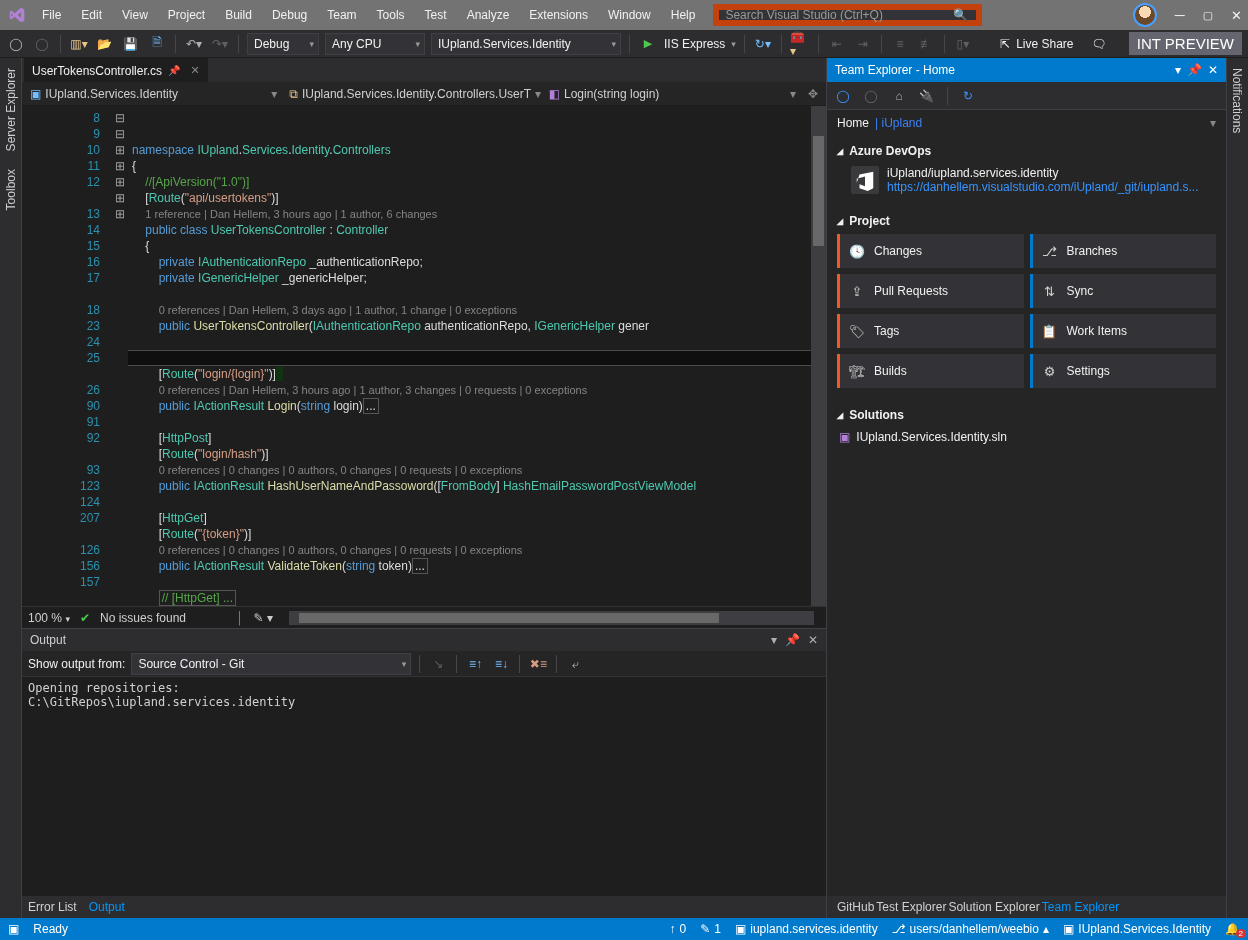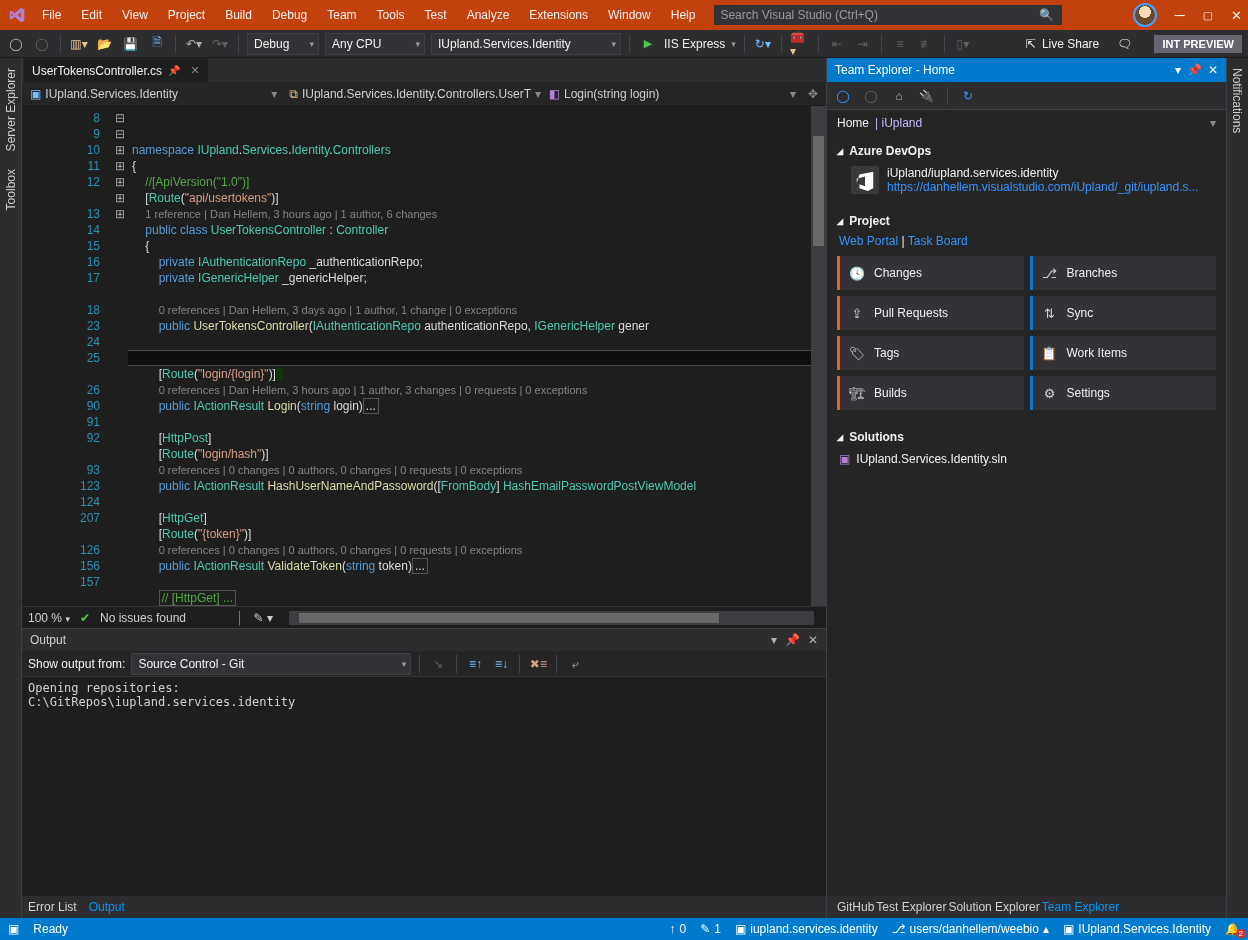--- a/index.html
+++ b/index.html
@@ -1,36 +1,36 @@
 <!DOCTYPE html>
 <html><head>
 <meta charset="utf-8">
 <style>
 * { margin:0; padding:0; box-sizing:border-box; font-family:"Segoe UI",Arial,sans-serif; font-size:12px; }
 body { width:1248px; height:940px; background:#2d2d30; color:#f1f1f1; overflow:hidden; position:relative; }
 
 
-.titlebar { height:30px; background:#c2410c; display:flex; align-items:center; padding:0 6px; }
+.titlebar { height:30px; background:#737373; display:flex; align-items:center; padding:0 6px; }
 .logo { width:22px; height:22px; margin-right:6px; display:flex; align-items:center; justify-content:center; }
 .menu { display:flex; gap:4px; }
 .menu-item { padding:4px 8px; color:#f1f1f1; cursor:pointer; }
-.search-menu { margin-left:10px; width:350px; height:22px; background:#333337; border:1px solid #c2410c; padding:0 6px; display:flex; align-items:center; color:#999; position:relative; }
+.search-menu { margin-left:10px; width:269px; height:22px; background:#333337; border:6px solid #c2410c; padding:0 6px; display:flex; align-items:center; color:#999; position:relative; }
 .search-menu .glass { position:absolute; right:8px; color:#d0d0d0; }
 .win-controls { margin-left:auto; display:flex; align-items:center; gap:18px; color:#f1f1f1; }
 .avatar { width:24px; height:24px; border-radius:50%; background:radial-gradient(circle at 50% 35%, #f9d9b6 35%, #6a4a2a 36%); border:2px solid #4aa0ff; }
 
 
 .toolbar { height:28px; background:#2d2d30; border-bottom:1px solid #1c1c1c; display:flex; align-items:center; padding:0 6px; gap:6px; }
 .tb-btn { width:20px; height:20px; display:flex; align-items:center; justify-content:center; color:#b0b0b0; cursor:pointer; font-size:12px; }
 .tb-sep { width:1px; height:18px; background:#46464a; margin:0 2px; }
 .tb-combo { height:22px; background:#333337; border:1px solid #3f3f46; padding:0 18px 0 6px; display:flex; align-items:center; color:#f1f1f1; position:relative; min-width:60px; }
 .tb-combo::after { content:"▾"; position:absolute; right:4px; color:#999; font-size:9px; }
 .run-btn { color:#4ec94e; font-size:11px; }
 .live-share { margin-left:auto; display:flex; align-items:center; gap:6px; color:#f1f1f1; padding:0 8px; }
-.preview-badge { background:#68217a; background:#5b5b66; color:#fff; padding:3px 8px; font-size:11px; font-weight:700; margin-left:8px; }
+.preview-badge { background:#68217a; background:#5b5b66; color:#fff; padding:3px 8px; font-size:15px; font-weight:400; margin-left:8px; }
 .preview-badge { background:#656570; }
 
 
 .main { display:flex; height:calc(940px - 30px - 28px - 22px); }
 .side-strip { width:22px; background:#2d2d30; border-right:1px solid #3f3f46; writing-mode:vertical-rl; text-orientation:mixed; padding:6px 2px; color:#d0d0d0; font-size:11px; display:flex; gap:10px; }
 .side-strip .tab { transform:rotate(180deg); padding:4px 2px; cursor:pointer; }
 .side-strip-right { border-left:1px solid #3f3f46; border-right:none; }
 .side-strip-right .tab { transform:none; }
 
 .center { flex:1; display:flex; flex-direction:column; min-width:0; }
@@ -77,21 +77,21 @@
 .bottom-tabs .t.active { color:#0097fb; }
 
 
 .team { width:400px; background:#252526; border-left:1px solid #3f3f46; display:flex; flex-direction:column; }
 .team-title { height:24px; background:#007acc; color:#fff; display:flex; align-items:center; padding:0 8px; font-size:12px; }
 .team-title .ctr { margin-left:auto; display:flex; gap:6px; }
 .team-toolbar { height:28px; background:#2d2d30; display:flex; align-items:center; padding:0 6px; gap:8px; border-bottom:1px solid #3f3f46; }
 .team-toolbar .search { flex:1; height:22px; background:#333337; border:1px solid #3f3f46; color:#999; padding:0 6px; display:flex; align-items:center; position:relative; }
 .team-toolbar .search .glass { position:absolute; right:6px; }
 .te-home { padding:6px 10px; display:flex; align-items:center; gap:6px; color:#f1f1f1; font-size:15px; }
-.te-home .sub { color:#c4b5fd; font-size:12px; }
+.te-home .sub { color:#3b82f6; font-size:12px; }
 .te-section { padding:4px 10px; }
 .te-head { color:#f1f1f1; font-size:12px; padding:4px 0; display:flex; align-items:center; gap:4px; font-weight:600; }
 .te-head::before { content:"◢"; font-size:8px; color:#f1f1f1; margin-right:2px; }
 .repo-row { display:flex; gap:8px; padding:4px 2px 8px 14px; }
 .repo-icon { width:28px; height:28px; background:#3a3a3c; display:flex; align-items:center; justify-content:center; border-radius:2px; }
 .repo-text { font-size:12px; }
 .repo-text .link { color:#3794ff; }
 .links-row { padding:2px 0 6px 2px; font-size:12px; }
 .links-row a { color:#3794ff; text-decoration:none; }
 .tiles { display:grid; grid-template-columns:1fr 1fr; gap:6px; padding:2px 0 8px 0; }
@@ -414,24 +414,20 @@
           <div>iUpland/iupland.services.identity</div>
           <div class="link">https://danhellem.visualstudio.com/iUpland/_git/iupland.s...</div>
         </div>
       </div>
     </div>
 
     <div class="te-section">
       <div class="te-head">
           <span>Project</span>
         </div>
-      <div class="links-row">
-        <a>Web Portal</a> | 
-        <a>Task Board</a>
-      </div>
       <div class="tiles" id="tiles">
           <div class="tile orange">
             <span class="ti">🕓</span>
             <span>Changes</span>
           </div>
           <div class="tile blue">
             <span class="ti">⎇</span>
             <span>Branches</span>
           </div>
           <div class="tile orange">

